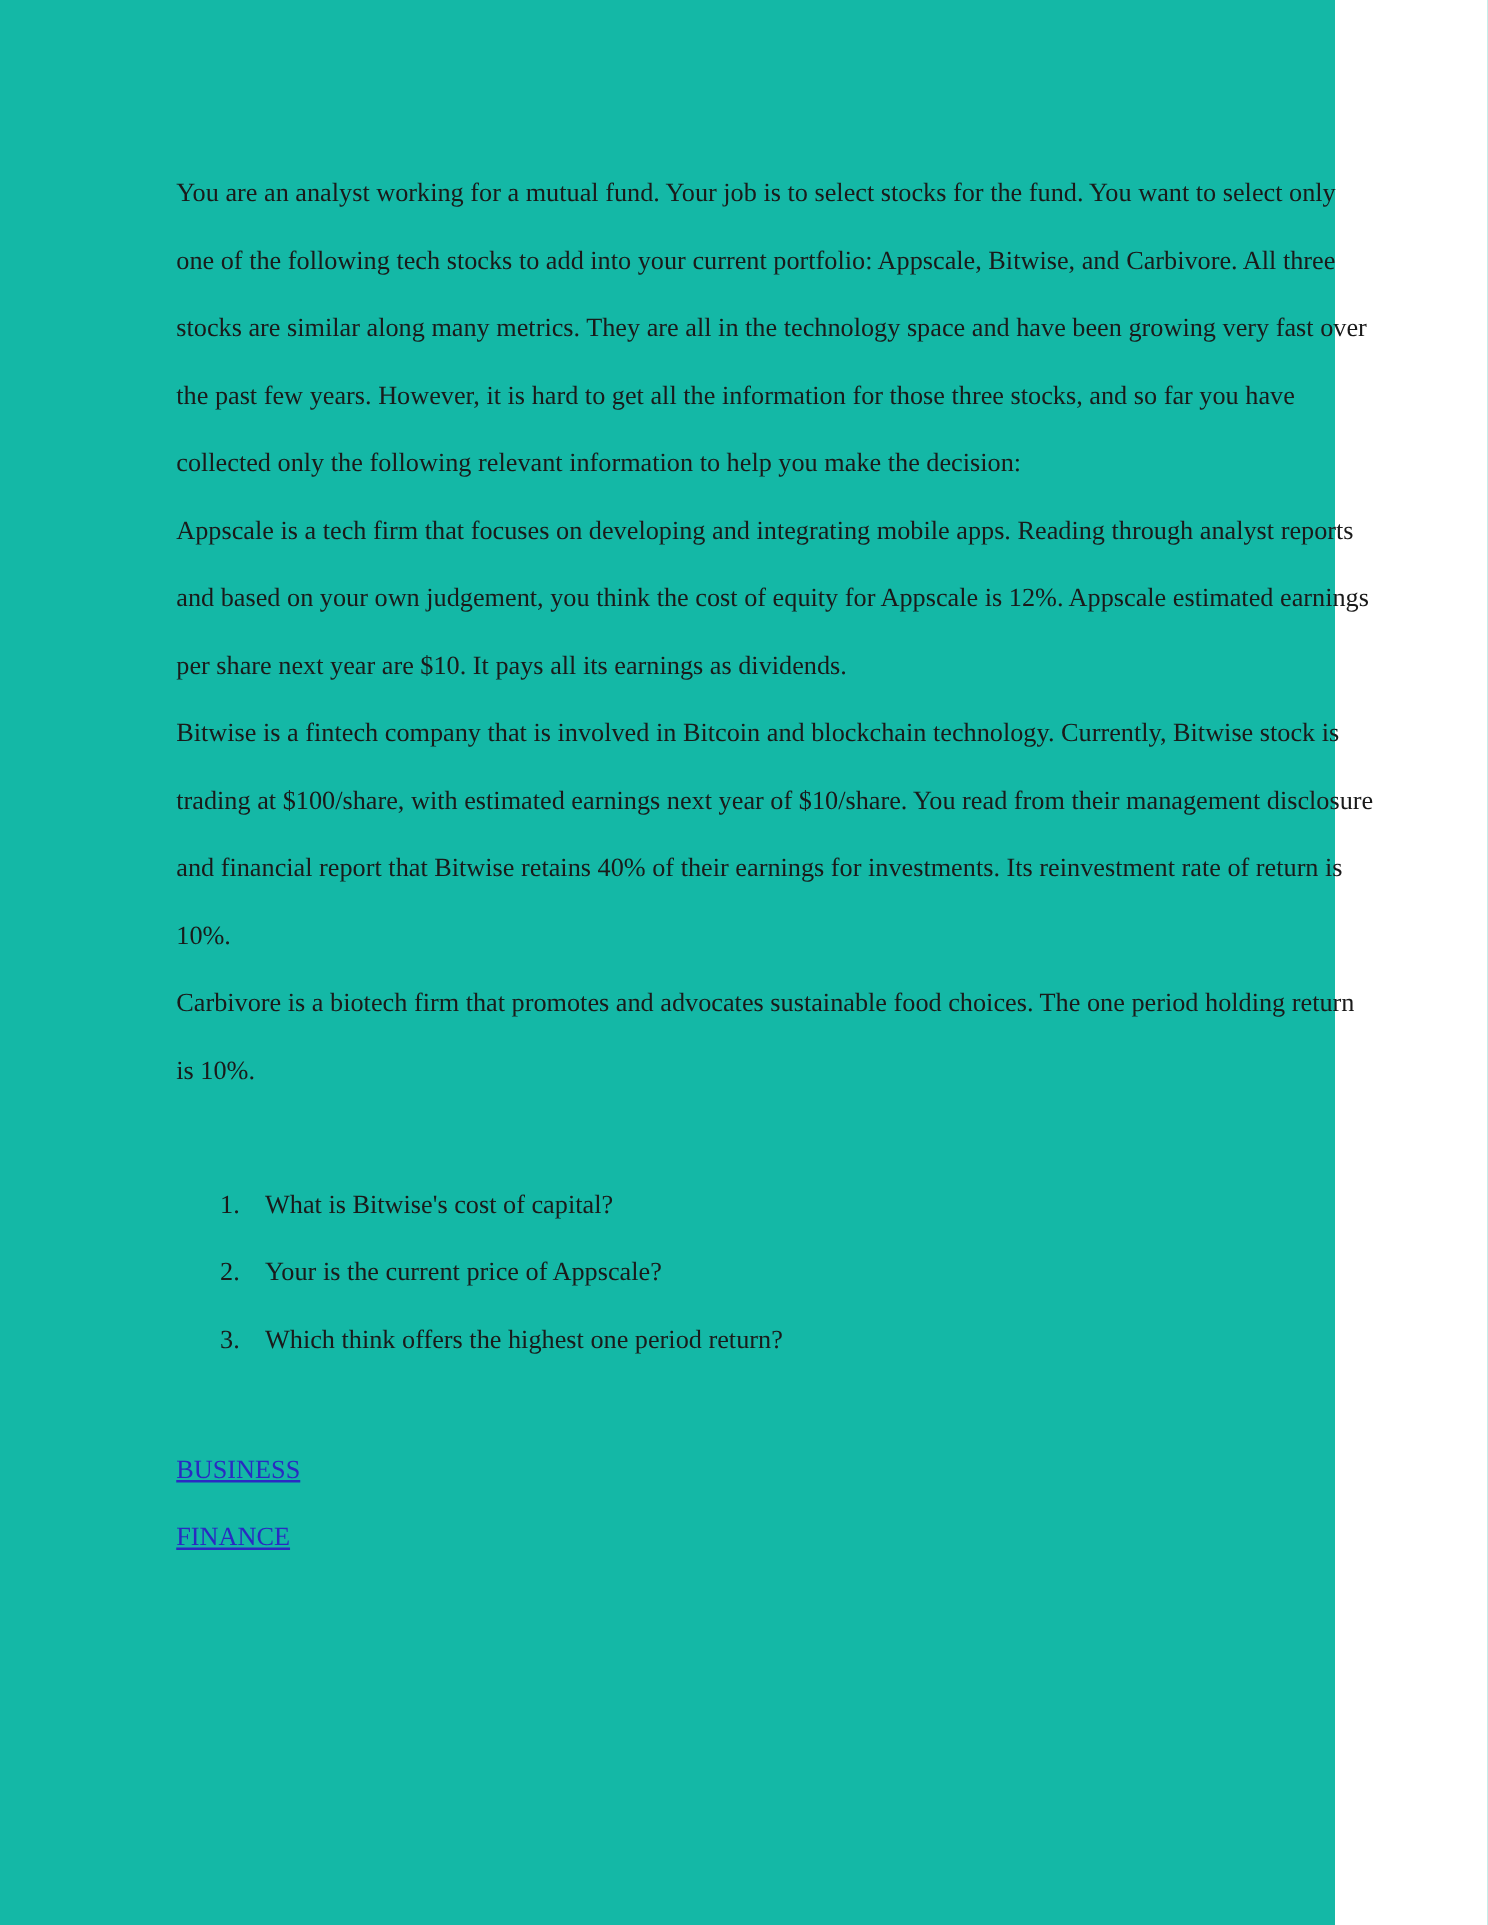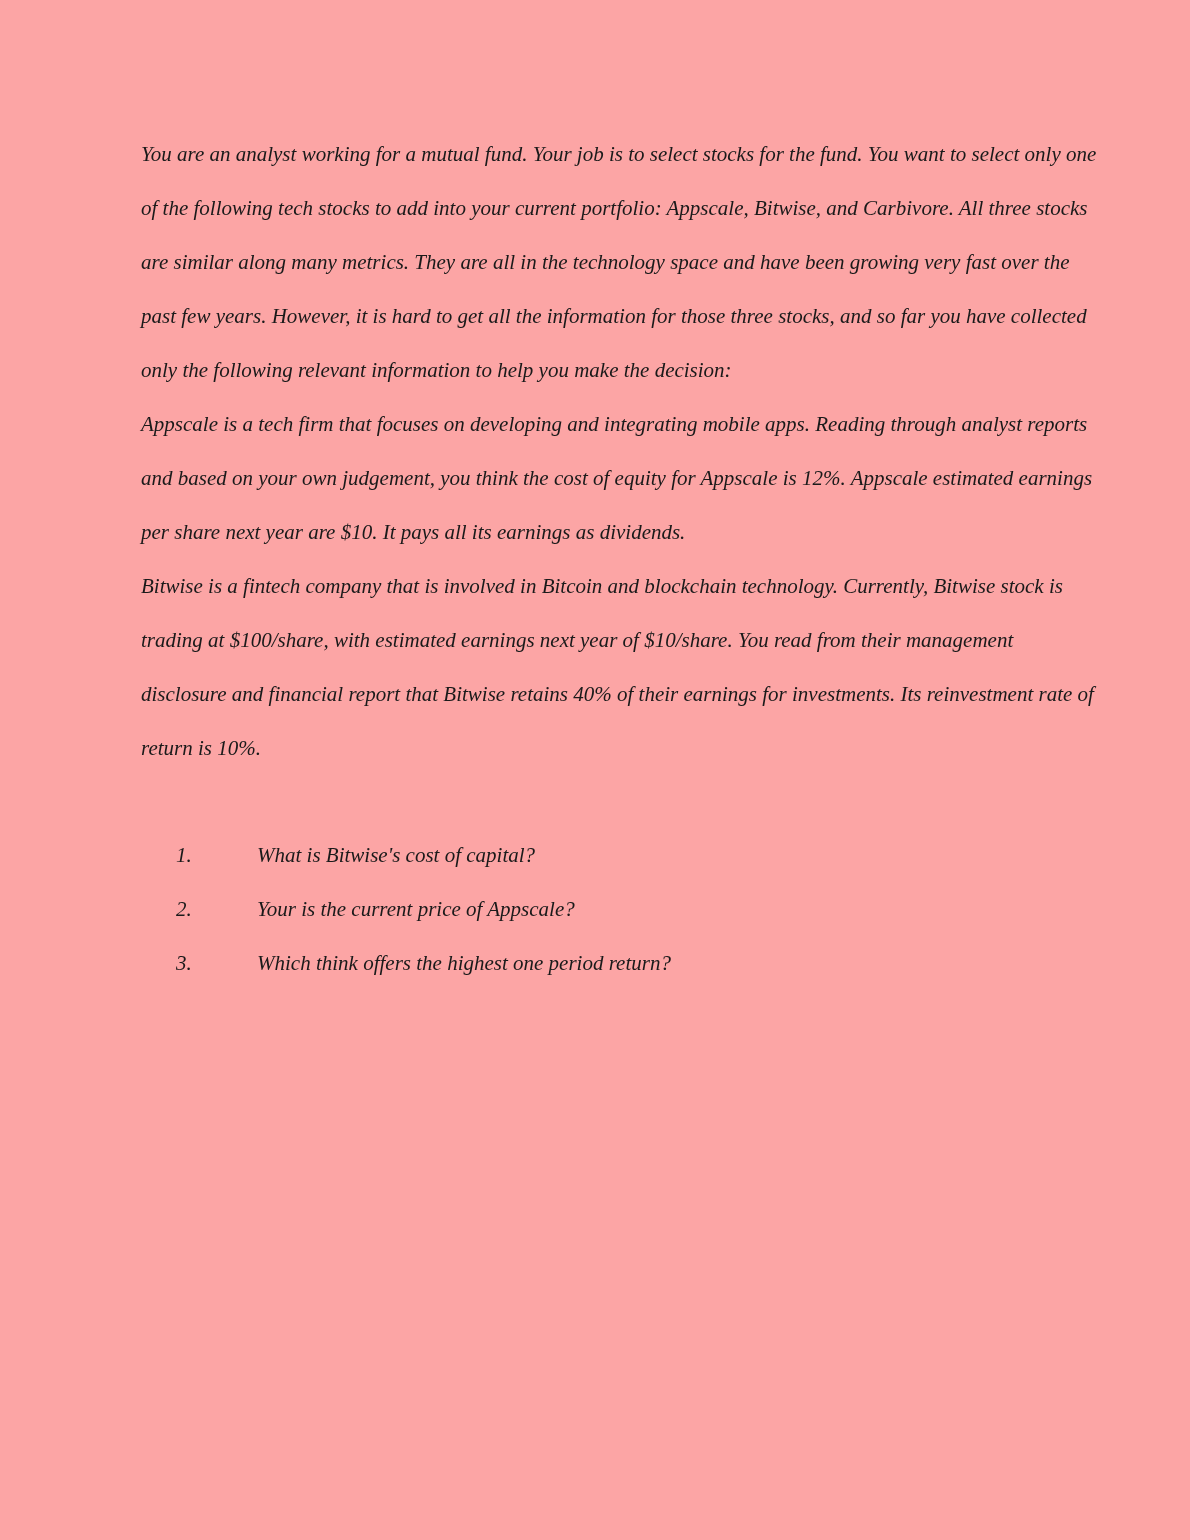--- a/index.html
+++ b/index.html
@@ -9,25 +9,24 @@
   }
   body {
     width: 1190px;
     height: 1540px;
     overflow: hidden;
     font-family: "Liberation Serif", "DejaVu Serif", serif;
     color: #1a1a1a;
   }
   .page {
     box-sizing: border-box;
-    width: 1190px;
+    width: 1068px;
     height: 1540px;
     padding: 127px 88px 0 141px;
-    background: #fca5a5;
-    font-style: italic;
+    background: #14b8a6;
   }
   .doc-body {
     width: 958px;
     font-size: 21px;
     line-height: 54px;
   }
   .doc-body p {
     margin: 0;
     padding: 0;
   }
@@ -37,21 +36,20 @@
   .question-row {
     display: flex;
     padding-left: 35px;
   }
   .question-number {
     width: 36px;
     flex: 0 0 36px;
   }
   .question-text {
     flex: 1;
-    margin-left: 45px;
   }
   .links-block {
     margin-top: 50px;
   }
   .doc-link {
     display: table;
     color: var(--link-color, #2a2ac2);
     text-decoration: underline;
     cursor: pointer;
   }
@@ -61,31 +59,36 @@
 
 <div class="page">
   <div class="doc-body">
 
     <p>You are an analyst working for a mutual fund. Your job is to select stocks for the fund. You want to select only one of the following tech stocks to add into your current portfolio: Appscale, Bitwise, and Carbivore. All three stocks are similar along many metrics. They are all in the technology space and have been growing very fast over the past few years. However, it is hard to get all the information for those three stocks, and so far you have collected only the following relevant information to help you make the decision:</p>
 
     <p>Appscale is a tech firm that focuses on developing and integrating mobile apps. Reading through analyst reports and based on your own judgement, you think the cost of equity for Appscale is 12%. Appscale estimated earnings per share next year are $10. It pays all its earnings as dividends.</p>
 
     <p>Bitwise is a fintech company that is involved in Bitcoin and blockchain technology. Currently, Bitwise stock is trading at $100/share, with estimated earnings next year of $10/share. You read from their management disclosure and financial report that Bitwise retains 40% of their earnings for investments. Its reinvestment rate of return is 10%.</p>
 
+    <p>Carbivore is a biotech firm that promotes and advocates sustainable food choices. The one period holding return is 10%.</p>
 
     <div class="question-list">
       <div class="question-row">
         <span class="question-number">1.</span>
         <span class="question-text">What is Bitwise's cost of capital?</span>
       </div>
       <div class="question-row">
         <span class="question-number">2.</span>
         <span class="question-text">Your is the current price of Appscale?</span>
       </div>
       <div class="question-row">
         <span class="question-number">3.</span>
         <span class="question-text">Which think offers the highest one period return?</span>
       </div>
     </div>
 
+    <div class="links-block">
+      <a class="doc-link" href="#">BUSINESS</a>
+      <a class="doc-link" href="#">FINANCE</a>
+    </div>
 
   </div>
 </div>
 
 </body></html>

